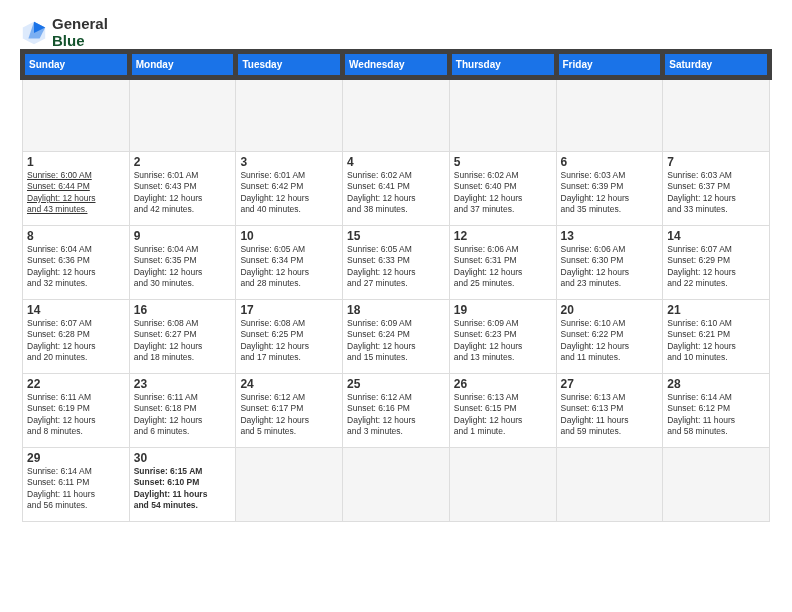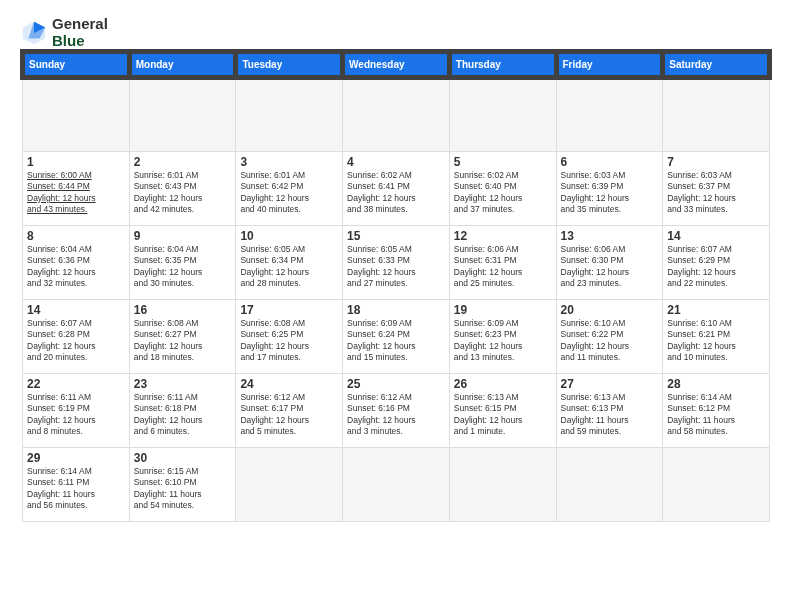--- a/index.html
+++ b/index.html
@@ -341,21 +341,21 @@
         <tr>
           <td>
             <span class="day-num">29</span>
             <div class="day-info" style="white-space: pre-line;">Sunrise: 6:14 AM
 Sunset: 6:11 PM
 Daylight: 11 hours
 and 56 minutes.</div>
           </td>
           <td>
             <span class="day-num">30</span>
-            <div class="day-info" style="white-space: pre-line;">Sunrise: 6:15 AM
+            <div class="day-info" style="white-space: pre-line; font-weight: bold;">Sunrise: 6:15 AM
 Sunset: 6:10 PM
 Daylight: 11 hours
 and 54 minutes.</div>
           </td>
           <td class="empty"></td>
           <td class="empty"></td>
           <td class="empty"></td>
           <td class="empty"></td>
           <td class="empty"></td>
         </tr>

